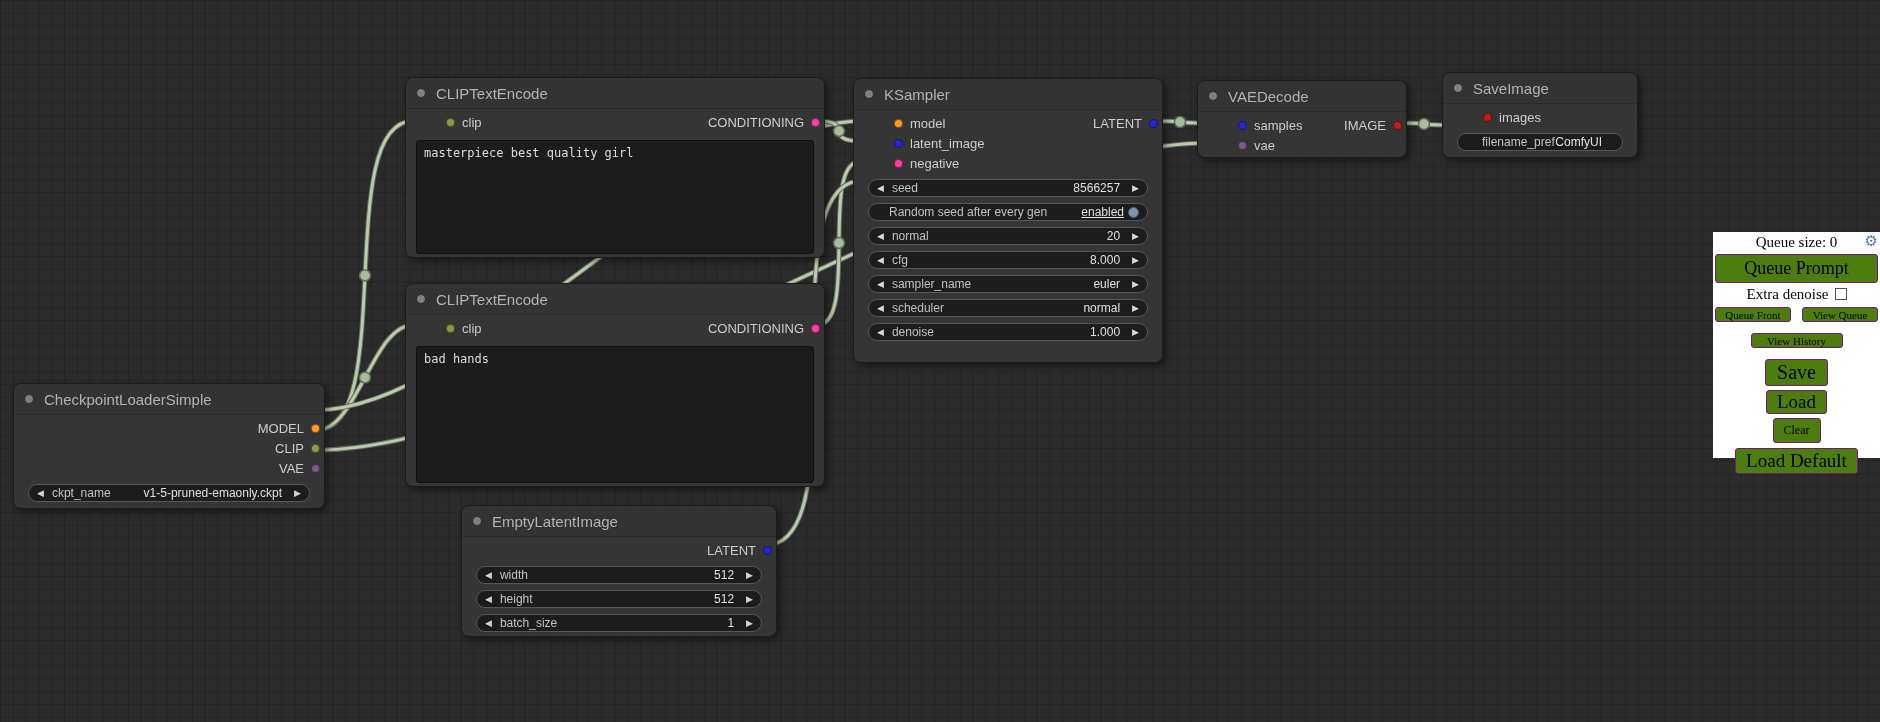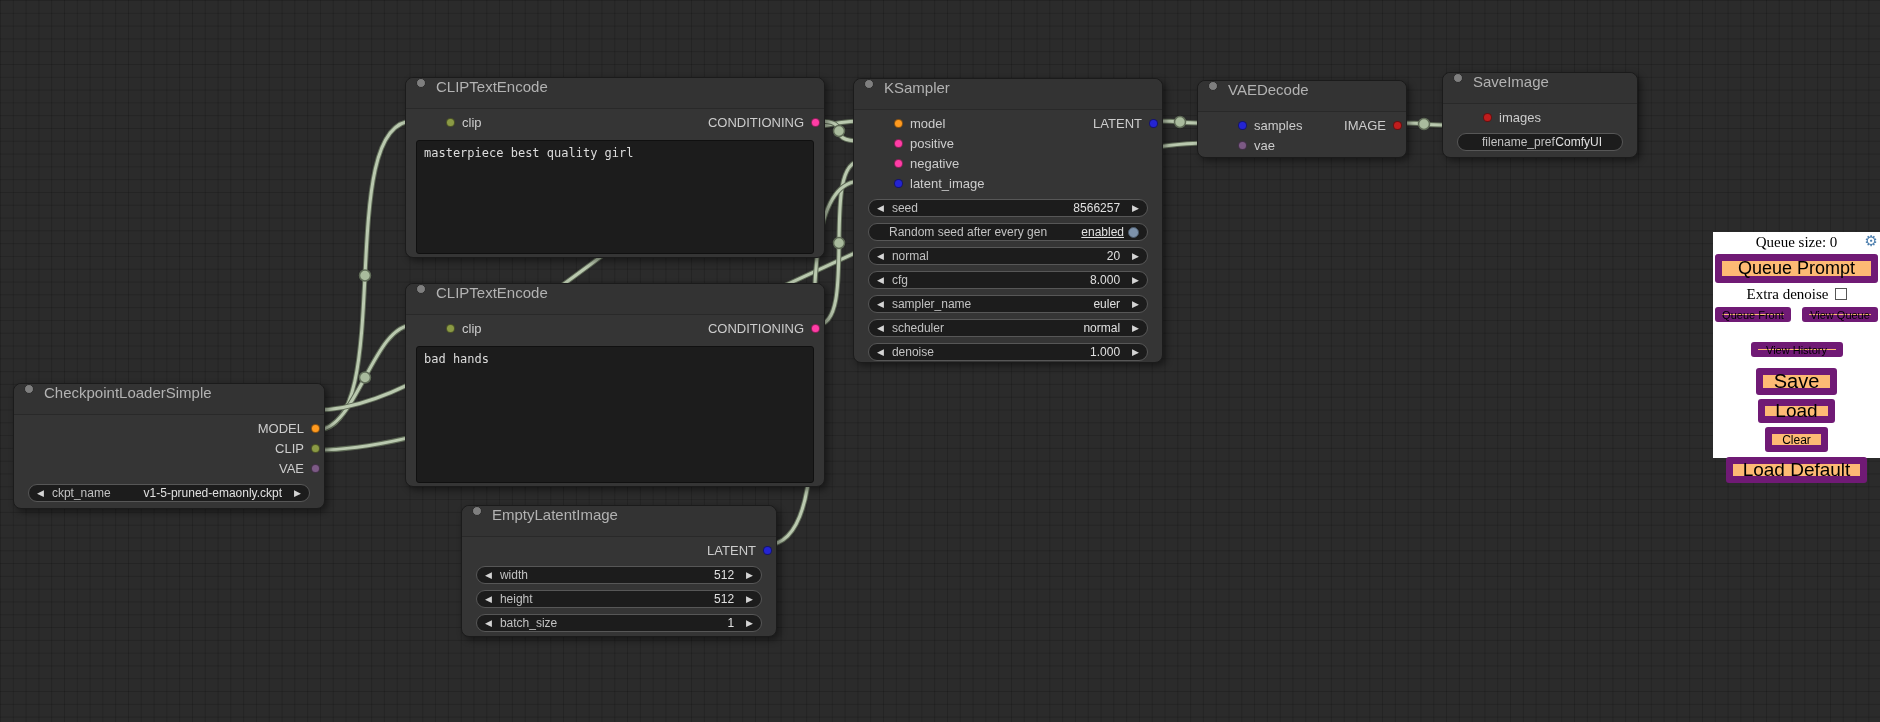--- a/index.html
+++ b/index.html
@@ -12,21 +12,21 @@
     background-size:12.8px 12.8px;
     font-family:"Liberation Sans",sans-serif;
   }
   #wires{position:absolute;left:0;top:0;z-index:1;}
   .node{
     position:absolute;z-index:2;box-sizing:border-box;
     background:#353535;border:1px solid #1b1b1b;border-radius:8px;
     box-shadow:3px 3px 7px rgba(0,0,0,0.45);
   }
   .node-title{
-    height:30px;display:flex;gap:10px;
+    height:30px;display:flex;align-items:center;gap:10px;
     padding:0 10px;background:#333333;border-radius:8px 8px 0 0;
     border-bottom:1px solid #292929;cursor:move;
   }
   .collapse-dot{width:10px;height:10px;border-radius:50%;background:#7f7f7f;border:1px solid #2a2a2a;box-sizing:border-box;flex:none;}
   .title-text{font-size:15px;color:#b2b2b2;white-space:nowrap;}
   .rows{margin-top:3px;margin-left:36px;}
   .port-row{height:20px;display:flex;align-items:center;padding:0 4px;font-size:13px;color:#cccccc;}
   .port-in,.port-out{display:flex;align-items:center;gap:7px;}
   .port-out{margin-left:auto;}
   .pdot{width:9px;height:9px;border-radius:50%;border:1px solid rgba(0,0,0,0.45);box-sizing:border-box;flex:none;cursor:crosshair;}
@@ -48,28 +48,28 @@
   
   .queue-panel{
     position:absolute;left:1713px;top:232px;width:167px;height:226px;z-index:3;
     background:#ffffff;color:#000;font-family:"Liberation Serif",serif;
     display:flex;flex-direction:column;align-items:center;
     padding:2px;box-sizing:border-box;
   }
   .qp-title{font-size:15px;margin:0 0 3px;line-height:17px;}
   .gear{position:absolute;top:1px;right:2px;font-size:15px;line-height:16px;cursor:pointer;font-family:"DejaVu Sans",sans-serif;}
   .qp-btn{
-    font-family:Liberation Sans, sans-serif;background:#fdba74;border:7px solid #701a75;
+    font-family:Liberation Serif, serif;background:#4d7c0f;border:1px solid #701a75;
     border-radius:3px;color:#000;cursor:pointer;display:flex;align-items:center;justify-content:center;
     box-sizing:border-box;
   }
   .qp-queue-prompt{width:100%;height:29px;font-size:18px;margin-bottom:2px;flex:none;}
   .qp-extra{display:flex;align-items:center;gap:6px;font-size:15px;height:16px;margin:1px 0 5px;flex:none;}
   .qp-checkbox{width:12px;height:12px;border:1px solid #555;background:#fff;box-sizing:border-box;cursor:pointer;}
-  .qp-small-row{display:flex;width:100%;gap:11px;margin-bottom:20px;flex:none;}
+  .qp-small-row{display:flex;width:100%;gap:11px;margin-bottom:11px;flex:none;}
   .qp-small{flex:1;height:15px;font-size:11px;padding:0;}
   .qp-viewhist{width:92px;height:15px;font-size:11px;margin-bottom:11px;flex:none;}
   .qp-save{height:27px;font-size:20px;padding:0 11px;margin-bottom:4px;flex:none;}
   .qp-load{height:24px;font-size:19px;padding:0 10px;margin-bottom:4px;flex:none;}
   .qp-clear{height:25px;font-size:12px;padding:0 10px;margin-bottom:5px;flex:none;}
   .qp-loaddefault{height:26px;font-size:19px;padding:0 10px;flex:none;}
 </style>
 </head>
 <body>
 
@@ -184,34 +184,28 @@
             <span class="pdot" style="background: rgb(255, 154, 31);"></span>
             <span>model</span>
           </span>
           <span class="port-out">
             <span>LATENT</span>
             <span class="pdot" style="background: rgb(36, 36, 210);"></span>
           </span>
         </div>
         <div class="port-row">
           <span class="port-in">
-            <span class="pdot" style="background: rgb(255, 61, 165);"></span>
-            <span>positive</span>
+            <span class="pdot" style="background: rgb(36, 36, 210);"></span>
+            <span>latent_image</span>
           </span>
         </div>
         <div class="port-row">
           <span class="port-in">
             <span class="pdot" style="background: rgb(255, 61, 165);"></span>
             <span>negative</span>
-          </span>
-        </div>
-        <div class="port-row">
-          <span class="port-in">
-            <span class="pdot" style="background: rgb(36, 36, 210);"></span>
-            <span>latent_image</span>
           </span>
         </div>
       </div>
       <div class="widgets">
         <div class="widget">
           <span class="arrow">◀</span>
           <span class="wlabel">seed</span>
           <span class="wvalue">8566257</span>
           <span class="arrow">▶</span>
         </div>

